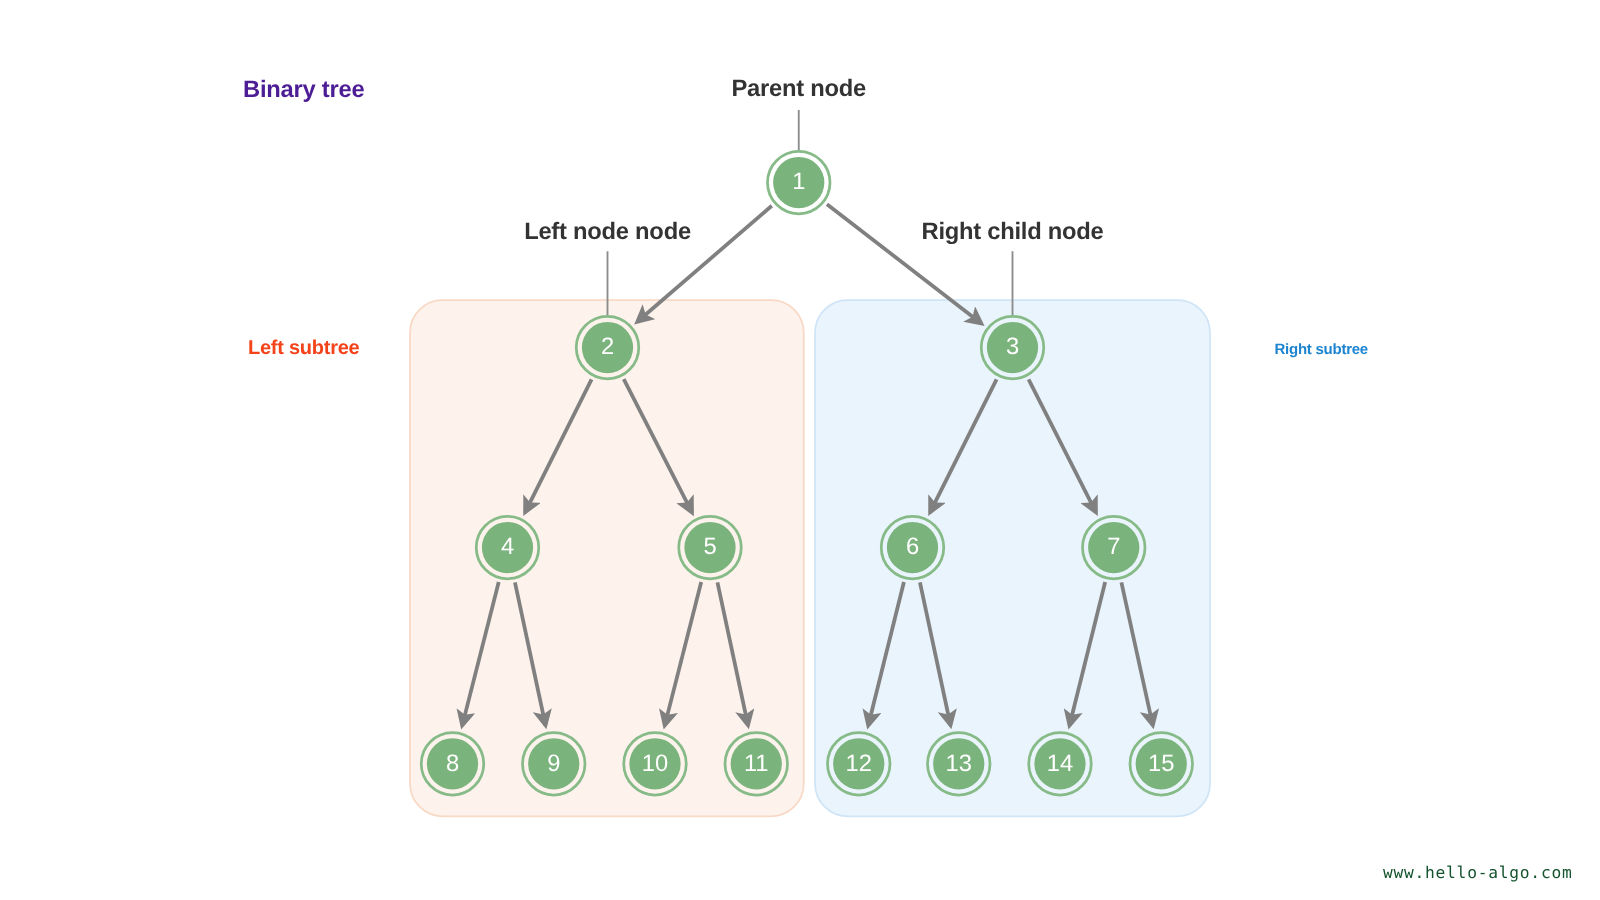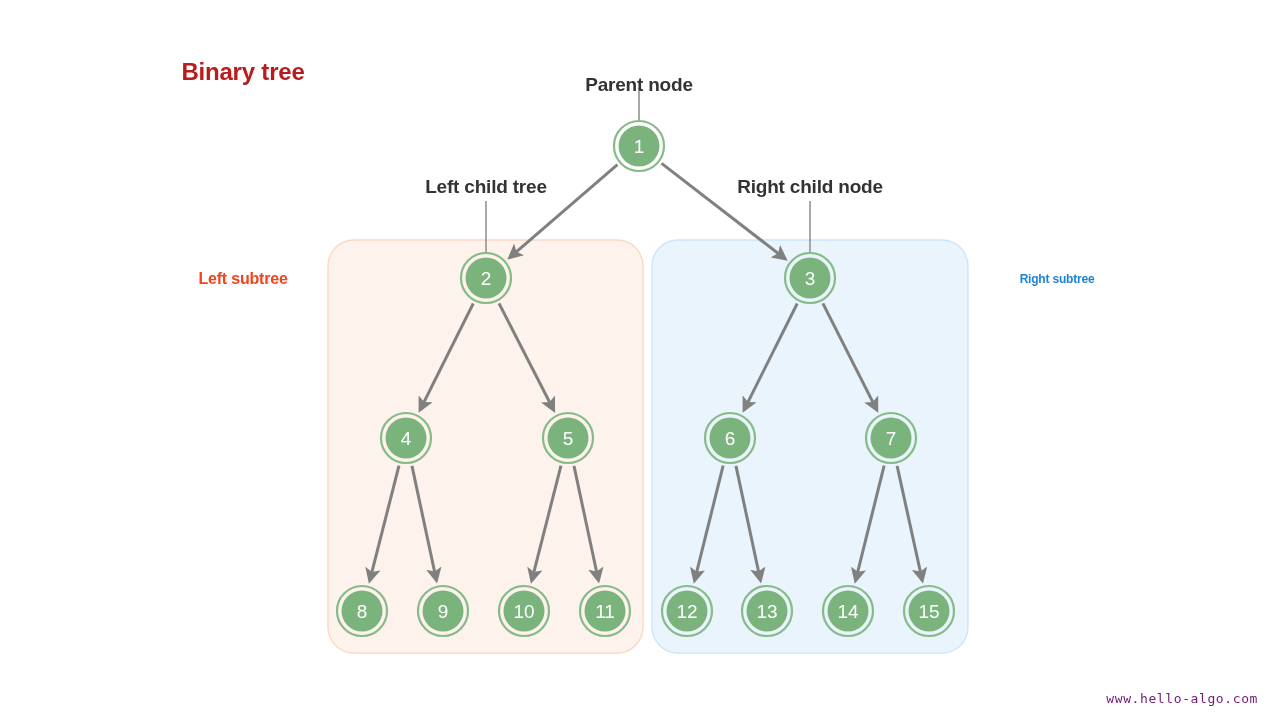--- a/index.html
+++ b/index.html
@@ -26,22 +26,22 @@
     width: 1280px;
     height: 720px;
   }
   .lbl {
     position: absolute;
     white-space: nowrap;
     font-weight: bold;
     line-height: 1;
   }
   .lbl-title {
-    font-size: 24px;
-    color: #b91c1c;
+    font-size: 19px;
+    color: #4c1d95;
     letter-spacing: -0.2px;
   }
   .lbl-dark {
     font-size: 19px;
     color: #333333;
     letter-spacing: -0.2px;
   }
   .lbl-left-sub {
     font-size: 16px;
     color: #f4421a;
@@ -51,21 +51,21 @@
     font-size: 12px;
     color: #1d84d0;
     letter-spacing: -0.2px;
   }
   .watermark {
     position: absolute;
     right: 22px;
     bottom: 14px;
     font-family: "DejaVu Sans Mono", monospace;
     font-size: 13px;
-    color: #701a75;
+    color: #14532d;
     letter-spacing: 0.6px;
     white-space: nowrap;
   }
   .node-num {
     font-family: "Liberation Sans", sans-serif;
     font-size: 19px;
     font-weight: 400;
     fill: #ffffff;
   }
 </style>
@@ -178,22 +178,22 @@
         </g>
         <g>
           <circle cx="929" cy="611" r="25" fill="none" stroke="#86bb88" stroke-width="2.2"></circle>
           <circle cx="929" cy="611" r="20.5" fill="#7ab37c"></circle>
           <text x="929" y="611" text-anchor="middle" dominant-baseline="central" class="node-num">15</text>
         </g>
       </g>
   </svg>
 
   <div id="labels-layer">
-      <div class="lbl lbl-dark" style="left: 639px; top: 84px; transform: translate(-50%, -50%);">Parent node</div>
-      <div class="lbl lbl-dark" style="left: 486px; top: 186px; transform: translate(-50%, -50%);">Left child tree</div>
+      <div class="lbl lbl-dark" style="left: 639px; top: 71px; transform: translate(-50%, -50%);">Parent node</div>
+      <div class="lbl lbl-dark" style="left: 486px; top: 186px; transform: translate(-50%, -50%);">Left node node</div>
       <div class="lbl lbl-dark" style="left: 810px; top: 186px; transform: translate(-50%, -50%); text-align: right;">Right child node</div>
       <div class="lbl lbl-left-sub" style="left: 243px; top: 279px; transform: translate(-50%, -50%);">Left subtree</div>
       <div class="lbl lbl-right-sub" style="left: 1057px; top: 279px; transform: translate(-50%, -50%);">Right subtree</div>
       <div class="lbl lbl-title" style="left: 243px; top: 72px; transform: translate(-50%, -50%);">Binary tree</div>
     </div>
 
   <div class="watermark">www.hello-algo.com</div>
 
 </div>
 

